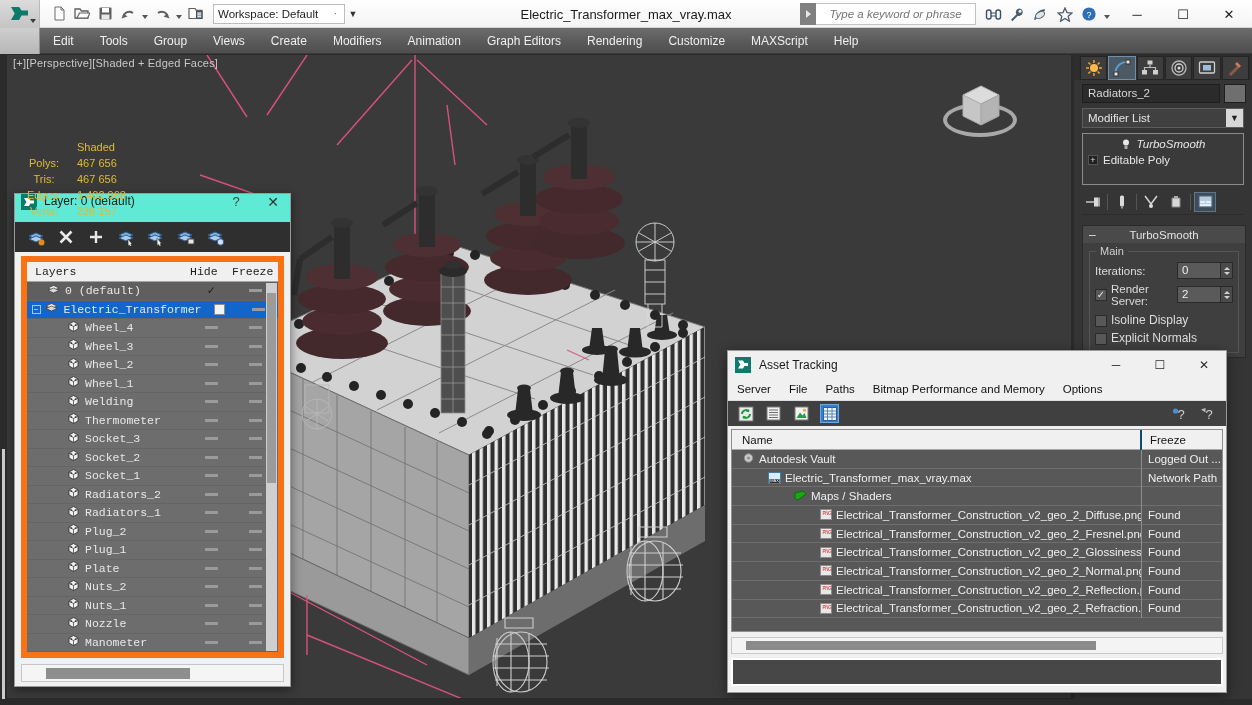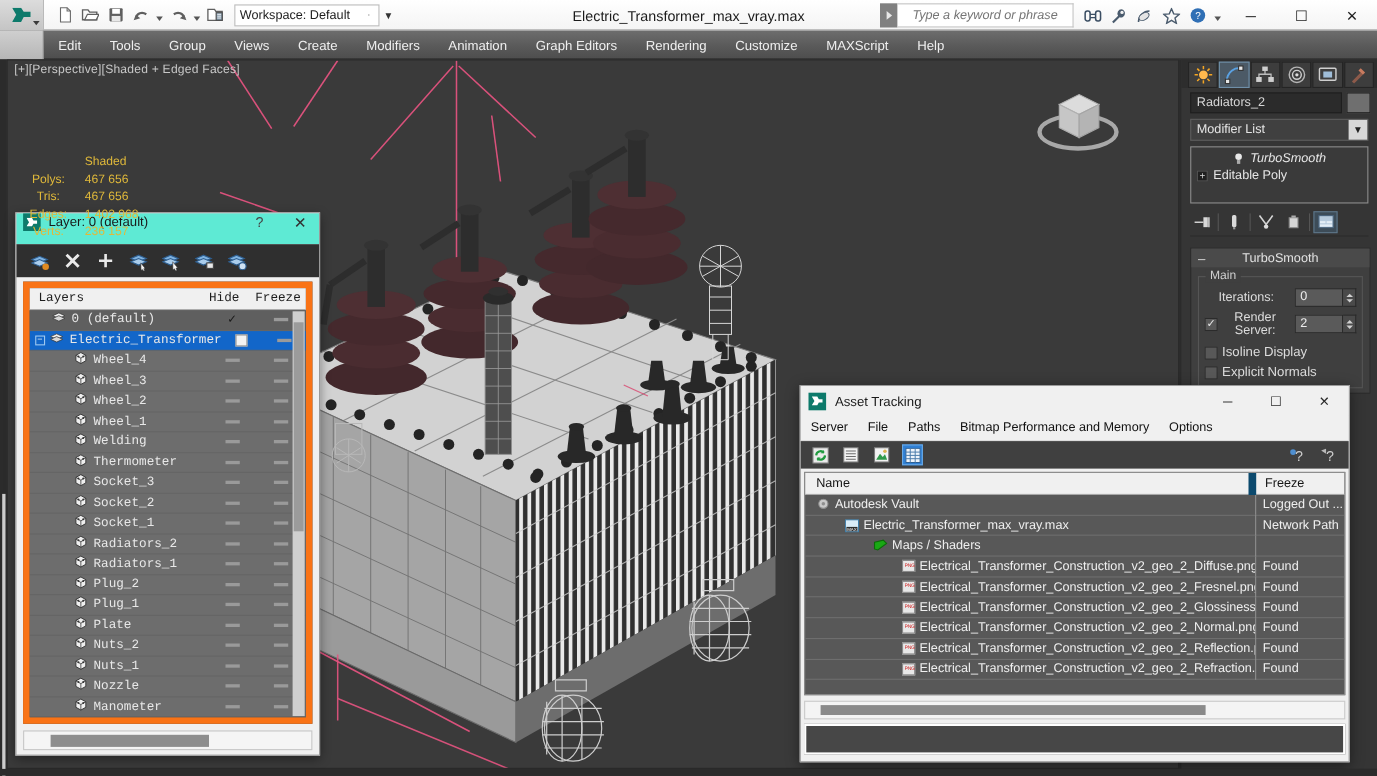--- a/index.html
+++ b/index.html
@@ -202,21 +202,21 @@
   .rollout-head .minus { position: absolute; left: 6px; font-size: 12px; color: #ddd; }
   .grpbox {
     margin: 8px 6px 4px 6px; border: 1px solid #555; padding: 9px 5px 7px 5px;
     position: relative;
   }
   .grpbox .gtitle {
     position: absolute; left: 6px; top: -7px; background: #3f3f3f;
     padding: 0 4px; font-size: 11px; color: #cfcfcf;
   }
   .prow { display: flex; align-items: center; height: 19px; margin-bottom: 5px; }
-  .prow .lbl { flex: 1; text-align: center; padding-right: 6px; font-size: 11.5px; color: #dcdcdc; }
+  .prow .lbl { flex: 1; text-align: left; padding-right: 6px; font-size: 11.5px; color: #dcdcdc; }
   .spin {
     width: 44px; height: 17px; background: #5a5a5a; border: 1px solid #2a2a2a;
     font-size: 11.5px; color: #ededed; padding-left: 4px; line-height: 15px;
   }
   .spin-arrows {
     width: 12px; height: 17px; background: #4a4a4a; border: 1px solid #2a2a2a;
     border-left: none; display: flex; flex-direction: column;
     align-items: center; justify-content: center; gap: 2px;
   }
   .spin-arrows i { width: 0; height: 0; border-left: 3px solid transparent; border-right: 3px solid transparent; }
@@ -342,21 +342,21 @@
   .at-tb.on { background: #2f7fd4; border: 1px solid #6aa9e4; }
   .at-tb-spacer { flex: 1; }
   .at-table {
     position: absolute; left: 3px; right: 3px; top: 78px; bottom: 60px;
     background: #585858; border: 1px solid #8e8e8e;
   }
   .at-head {
     height: 20px; background: #f0f0f0; display: flex; align-items: center;
     font-size: 11.5px; color: #141414; border-bottom: 1px solid #a8a8a8;
   }
-  .at-head .h1 { flex: 1; padding-left: 10px; border-right: 7px solid #0c4a6e; height: 20px; line-height: 20px; }
+  .at-head .h1 { flex: 1; padding-left: 10px; border-right: 2px solid #0c4a6e; height: 20px; line-height: 20px; }
   .at-head .h2 { width: 80px; padding-left: 8px; }
   .at-body { position: absolute; left:0; top: 20px; right: 0; bottom: 0; overflow: hidden; }
   .at-row {
     height: 18.7px; display: flex; align-items: center; font-size: 11.5px;
     color: #efefef; border-bottom: 1px solid #6e6e6e;
   }
   .at-row .n { flex: 1; display: flex; align-items: center; gap: 4px; overflow: hidden;
                border-right: 1px solid #8e8e8e; height: 18.7px; }
   .at-row .s { width: 80px; padding-left: 6px; white-space: nowrap; }
   .at-row .n .txt { white-space: nowrap; }

